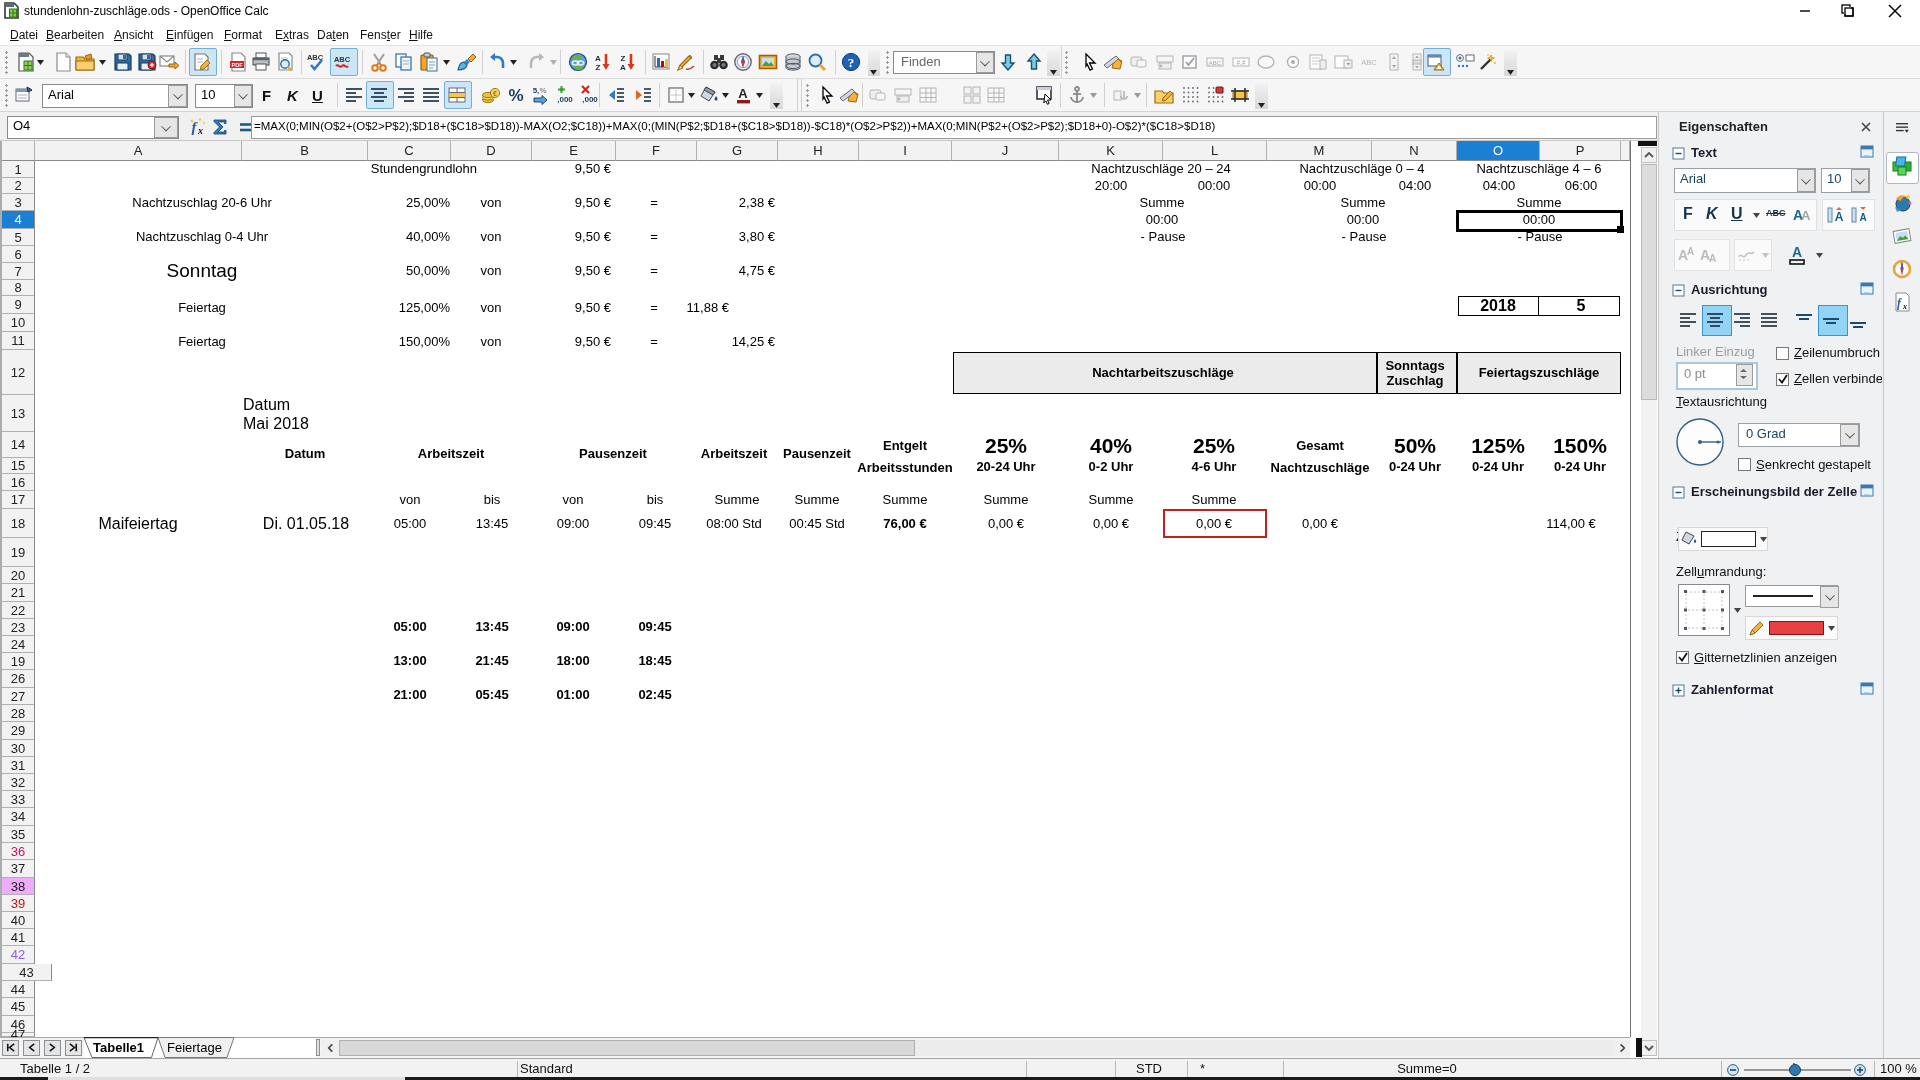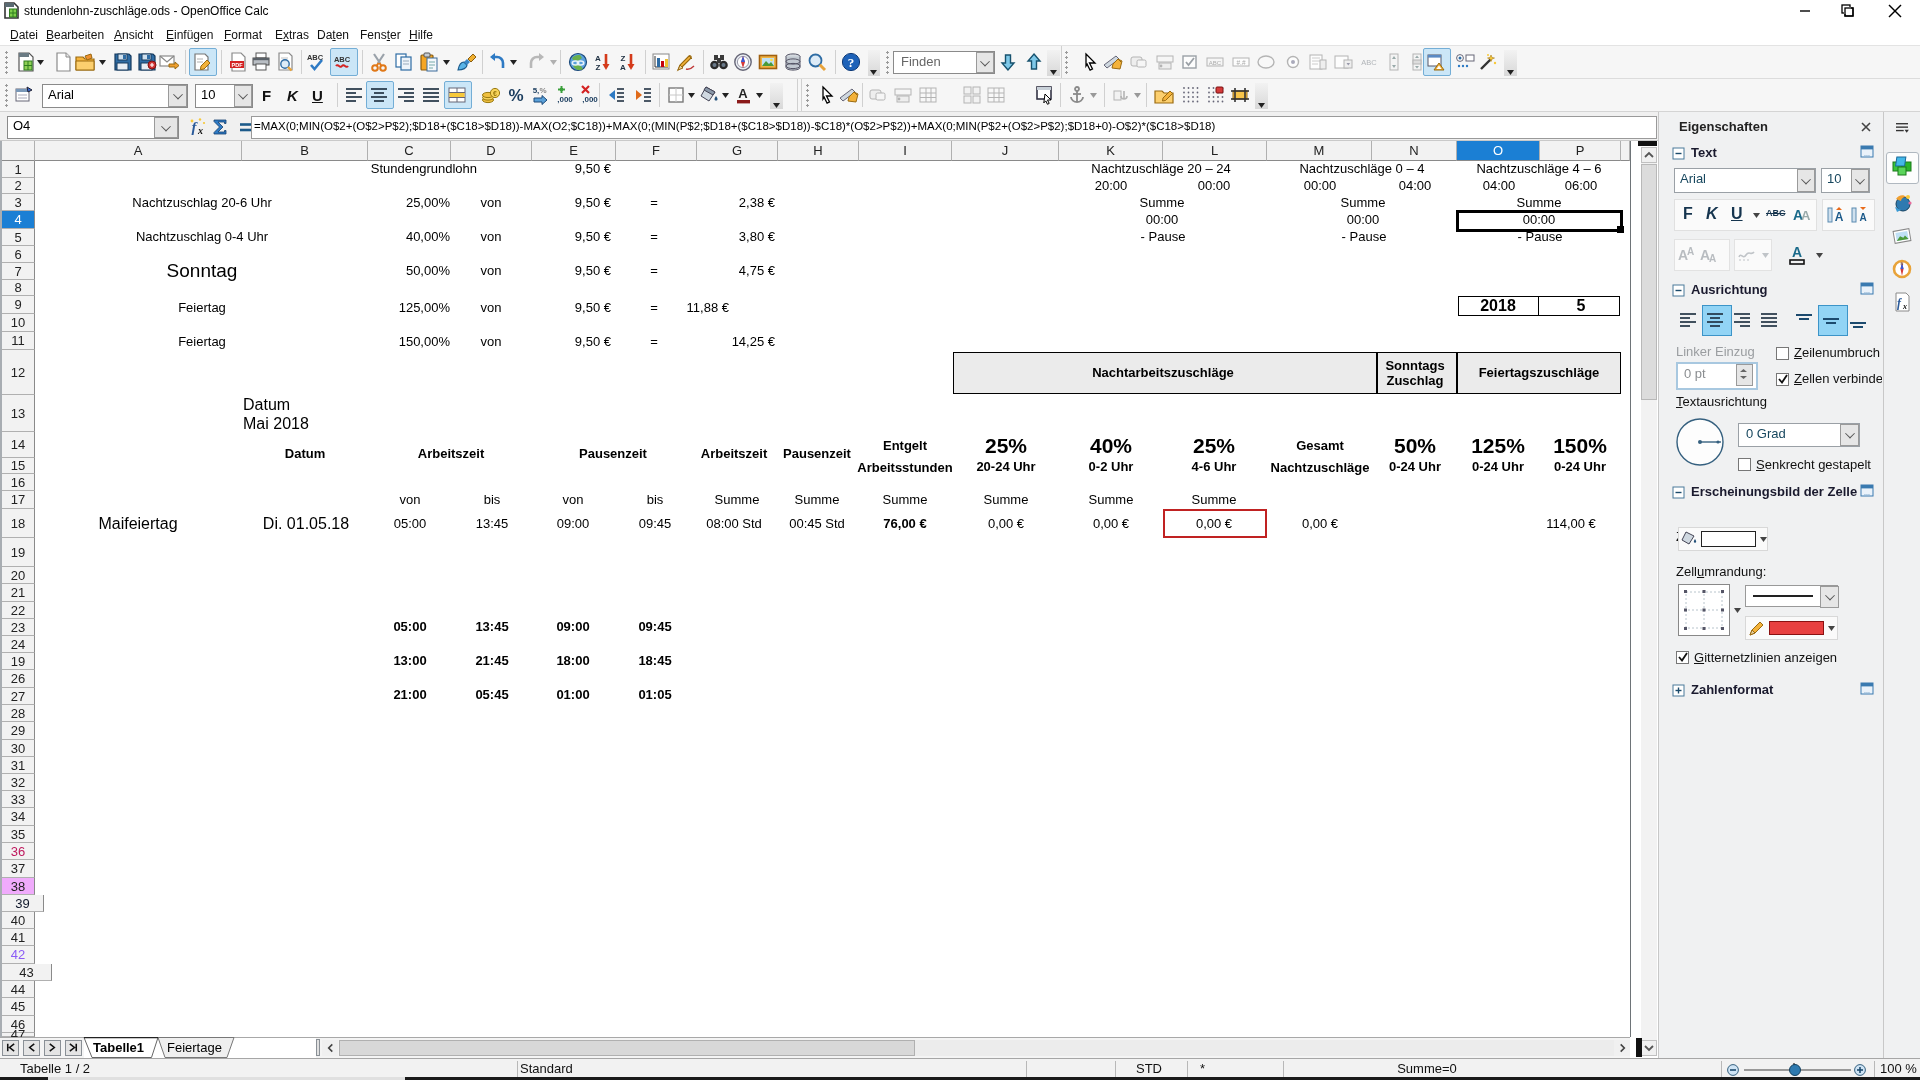--- a/index.html
+++ b/index.html
@@ -664,21 +664,21 @@
 <div style="position:absolute;left:2px;top:722px;width:33px;height:18px;background:#f2f2f2;border-right:1px solid #8a8a8a;border-bottom:1px solid #b0b0b0;box-sizing:border-box;font-size:13px;color:#222;text-align:center;line-height:18px">29</div>
 <div style="position:absolute;left:2px;top:740px;width:33px;height:17px;background:#f2f2f2;border-right:1px solid #8a8a8a;border-bottom:1px solid #b0b0b0;box-sizing:border-box;font-size:13px;color:#222;text-align:center;line-height:17px">30</div>
 <div style="position:absolute;left:2px;top:757px;width:33px;height:17px;background:#f2f2f2;border-right:1px solid #8a8a8a;border-bottom:1px solid #b0b0b0;box-sizing:border-box;font-size:13px;color:#222;text-align:center;line-height:17px">31</div>
 <div style="position:absolute;left:2px;top:774px;width:33px;height:17px;background:#f2f2f2;border-right:1px solid #8a8a8a;border-bottom:1px solid #b0b0b0;box-sizing:border-box;font-size:13px;color:#222;text-align:center;line-height:17px">32</div>
 <div style="position:absolute;left:2px;top:791px;width:33px;height:17px;background:#f2f2f2;border-right:1px solid #8a8a8a;border-bottom:1px solid #b0b0b0;box-sizing:border-box;font-size:13px;color:#222;text-align:center;line-height:17px">33</div>
 <div style="position:absolute;left:2px;top:808px;width:33px;height:18px;background:#f2f2f2;border-right:1px solid #8a8a8a;border-bottom:1px solid #b0b0b0;box-sizing:border-box;font-size:13px;color:#222;text-align:center;line-height:18px">34</div>
 <div style="position:absolute;left:2px;top:826px;width:33px;height:17px;background:#f2f2f2;border-right:1px solid #8a8a8a;border-bottom:1px solid #b0b0b0;box-sizing:border-box;font-size:13px;color:#222;text-align:center;line-height:17px">35</div>
 <div style="position:absolute;left:2px;top:843px;width:33px;height:17px;background:#f2f2f2;border-right:1px solid #8a8a8a;border-bottom:1px solid #b0b0b0;box-sizing:border-box;font-size:13px;color:#be185d;text-align:center;line-height:17px">36</div>
 <div style="position:absolute;left:2px;top:860px;width:33px;height:18px;background:#f2f2f2;border-right:1px solid #8a8a8a;border-bottom:1px solid #b0b0b0;box-sizing:border-box;font-size:13px;color:#222;text-align:center;line-height:18px">37</div>
 <div style="position:absolute;left:2px;top:878px;width:33px;height:17px;background:#f0abfc;border-right:1px solid #8a8a8a;border-bottom:1px solid #b0b0b0;box-sizing:border-box;font-size:13px;color:#222;text-align:center;line-height:17px">38</div>
-<div style="position:absolute;left:2px;top:895px;width:42px;height:17px;background:#f2f2f2;border-right:1px solid #8a8a8a;border-bottom:1px solid #b0b0b0;box-sizing:border-box;font-size:13px;color:#0f172a;text-align:center;line-height:17px">39</div>
+<div style="position:absolute;left:2px;top:895px;width:33px;height:17px;background:#f2f2f2;border-right:1px solid #8a8a8a;border-bottom:1px solid #b0b0b0;box-sizing:border-box;font-size:13px;color:#b91c1c;text-align:center;line-height:17px">39</div>
 <div style="position:absolute;left:2px;top:912px;width:33px;height:17px;background:#f2f2f2;border-right:1px solid #8a8a8a;border-bottom:1px solid #b0b0b0;box-sizing:border-box;font-size:13px;color:#222;text-align:center;line-height:17px">40</div>
 <div style="position:absolute;left:2px;top:929px;width:33px;height:17px;background:#f2f2f2;border-right:1px solid #8a8a8a;border-bottom:1px solid #b0b0b0;box-sizing:border-box;font-size:13px;color:#222;text-align:center;line-height:17px">41</div>
 <div style="position:absolute;left:2px;top:946px;width:33px;height:18px;background:#f2f2f2;border-right:1px solid #8a8a8a;border-bottom:1px solid #b0b0b0;box-sizing:border-box;font-size:13px;color:#8b5cf6;text-align:center;line-height:18px">42</div>
 <div style="position:absolute;left:2px;top:964px;width:50px;height:17px;background:#f2f2f2;border-right:1px solid #8a8a8a;border-bottom:1px solid #b0b0b0;box-sizing:border-box;font-size:13px;color:#222;text-align:center;line-height:17px">43</div>
 <div style="position:absolute;left:2px;top:981px;width:33px;height:17px;background:#f2f2f2;border-right:1px solid #8a8a8a;border-bottom:1px solid #b0b0b0;box-sizing:border-box;font-size:13px;color:#222;text-align:center;line-height:17px">44</div>
 <div style="position:absolute;left:2px;top:998px;width:33px;height:18px;background:#f2f2f2;border-right:1px solid #8a8a8a;border-bottom:1px solid #b0b0b0;box-sizing:border-box;font-size:13px;color:#222;text-align:center;line-height:18px">45</div>
 <div style="position:absolute;left:2px;top:1016px;width:33px;height:17px;background:#f2f2f2;border-right:1px solid #8a8a8a;border-bottom:1px solid #b0b0b0;box-sizing:border-box;font-size:13px;color:#222;text-align:center;line-height:17px">46</div>
 <div style="position:absolute;left:2px;top:1033px;width:33px;height:4px;background:#f2f2f2;border-right:1px solid #8a8a8a;border-bottom:1px solid #b0b0b0;box-sizing:border-box;font-size:13px;color:#222;text-align:center;line-height:4px">47</div>
 <div style="position:absolute;left:0px;top:141px;width:2px;height:896px;background:#a8adb2"></div>
 <div class="t" style="left:477px;top:161px;font-size:13px;color:#000;line-height:16px;transform:translateX(-100%);">Stundengrundlohn</div>
@@ -750,21 +750,21 @@
 <div class="t" style="left:492px;top:619px;font-size:13px;color:#000;line-height:16px;font-weight:bold;transform:translateX(-50%);">13:45</div>
 <div class="t" style="left:573px;top:619px;font-size:13px;color:#000;line-height:16px;font-weight:bold;transform:translateX(-50%);">09:00</div>
 <div class="t" style="left:655px;top:619px;font-size:13px;color:#000;line-height:16px;font-weight:bold;transform:translateX(-50%);">09:45</div>
 <div class="t" style="left:410px;top:653px;font-size:13px;color:#000;line-height:16px;font-weight:bold;transform:translateX(-50%);">13:00</div>
 <div class="t" style="left:492px;top:653px;font-size:13px;color:#000;line-height:16px;font-weight:bold;transform:translateX(-50%);">21:45</div>
 <div class="t" style="left:573px;top:653px;font-size:13px;color:#000;line-height:16px;font-weight:bold;transform:translateX(-50%);">18:00</div>
 <div class="t" style="left:655px;top:653px;font-size:13px;color:#000;line-height:16px;font-weight:bold;transform:translateX(-50%);">18:45</div>
 <div class="t" style="left:410px;top:687px;font-size:13px;color:#000;line-height:16px;font-weight:bold;transform:translateX(-50%);">21:00</div>
 <div class="t" style="left:492px;top:687px;font-size:13px;color:#000;line-height:16px;font-weight:bold;transform:translateX(-50%);">05:45</div>
 <div class="t" style="left:573px;top:687px;font-size:13px;color:#000;line-height:16px;font-weight:bold;transform:translateX(-50%);">01:00</div>
-<div class="t" style="left:655px;top:687px;font-size:13px;color:#000;line-height:16px;font-weight:bold;transform:translateX(-50%);">01:05</div>
+<div class="t" style="left:655px;top:687px;font-size:13px;color:#000;line-height:16px;font-weight:bold;transform:translateX(-50%);">02:45</div>
 <div class="t" style="left:1161px;top:161px;font-size:13px;color:#000;line-height:16px;transform:translateX(-50%);">Nachtzuschläge 20 – 24</div>
 <div class="t" style="left:1362px;top:161px;font-size:13px;color:#000;line-height:16px;transform:translateX(-50%);">Nachtzuschläge 0 – 4</div>
 <div class="t" style="left:1539px;top:161px;font-size:13px;color:#000;line-height:16px;transform:translateX(-50%);">Nachtzuschläge 4 – 6</div>
 <div class="t" style="left:1111px;top:178px;font-size:13px;color:#000;line-height:16px;transform:translateX(-50%);">20:00</div>
 <div class="t" style="left:1214px;top:178px;font-size:13px;color:#000;line-height:16px;transform:translateX(-50%);">00:00</div>
 <div class="t" style="left:1320px;top:178px;font-size:13px;color:#000;line-height:16px;transform:translateX(-50%);">00:00</div>
 <div class="t" style="left:1415px;top:178px;font-size:13px;color:#000;line-height:16px;transform:translateX(-50%);">04:00</div>
 <div class="t" style="left:1499px;top:178px;font-size:13px;color:#000;line-height:16px;transform:translateX(-50%);">04:00</div>
 <div class="t" style="left:1581px;top:178px;font-size:13px;color:#000;line-height:16px;transform:translateX(-50%);">06:00</div>
 <div class="t" style="left:1162px;top:195px;font-size:13px;color:#000;line-height:16px;transform:translateX(-50%);">Summe</div>

